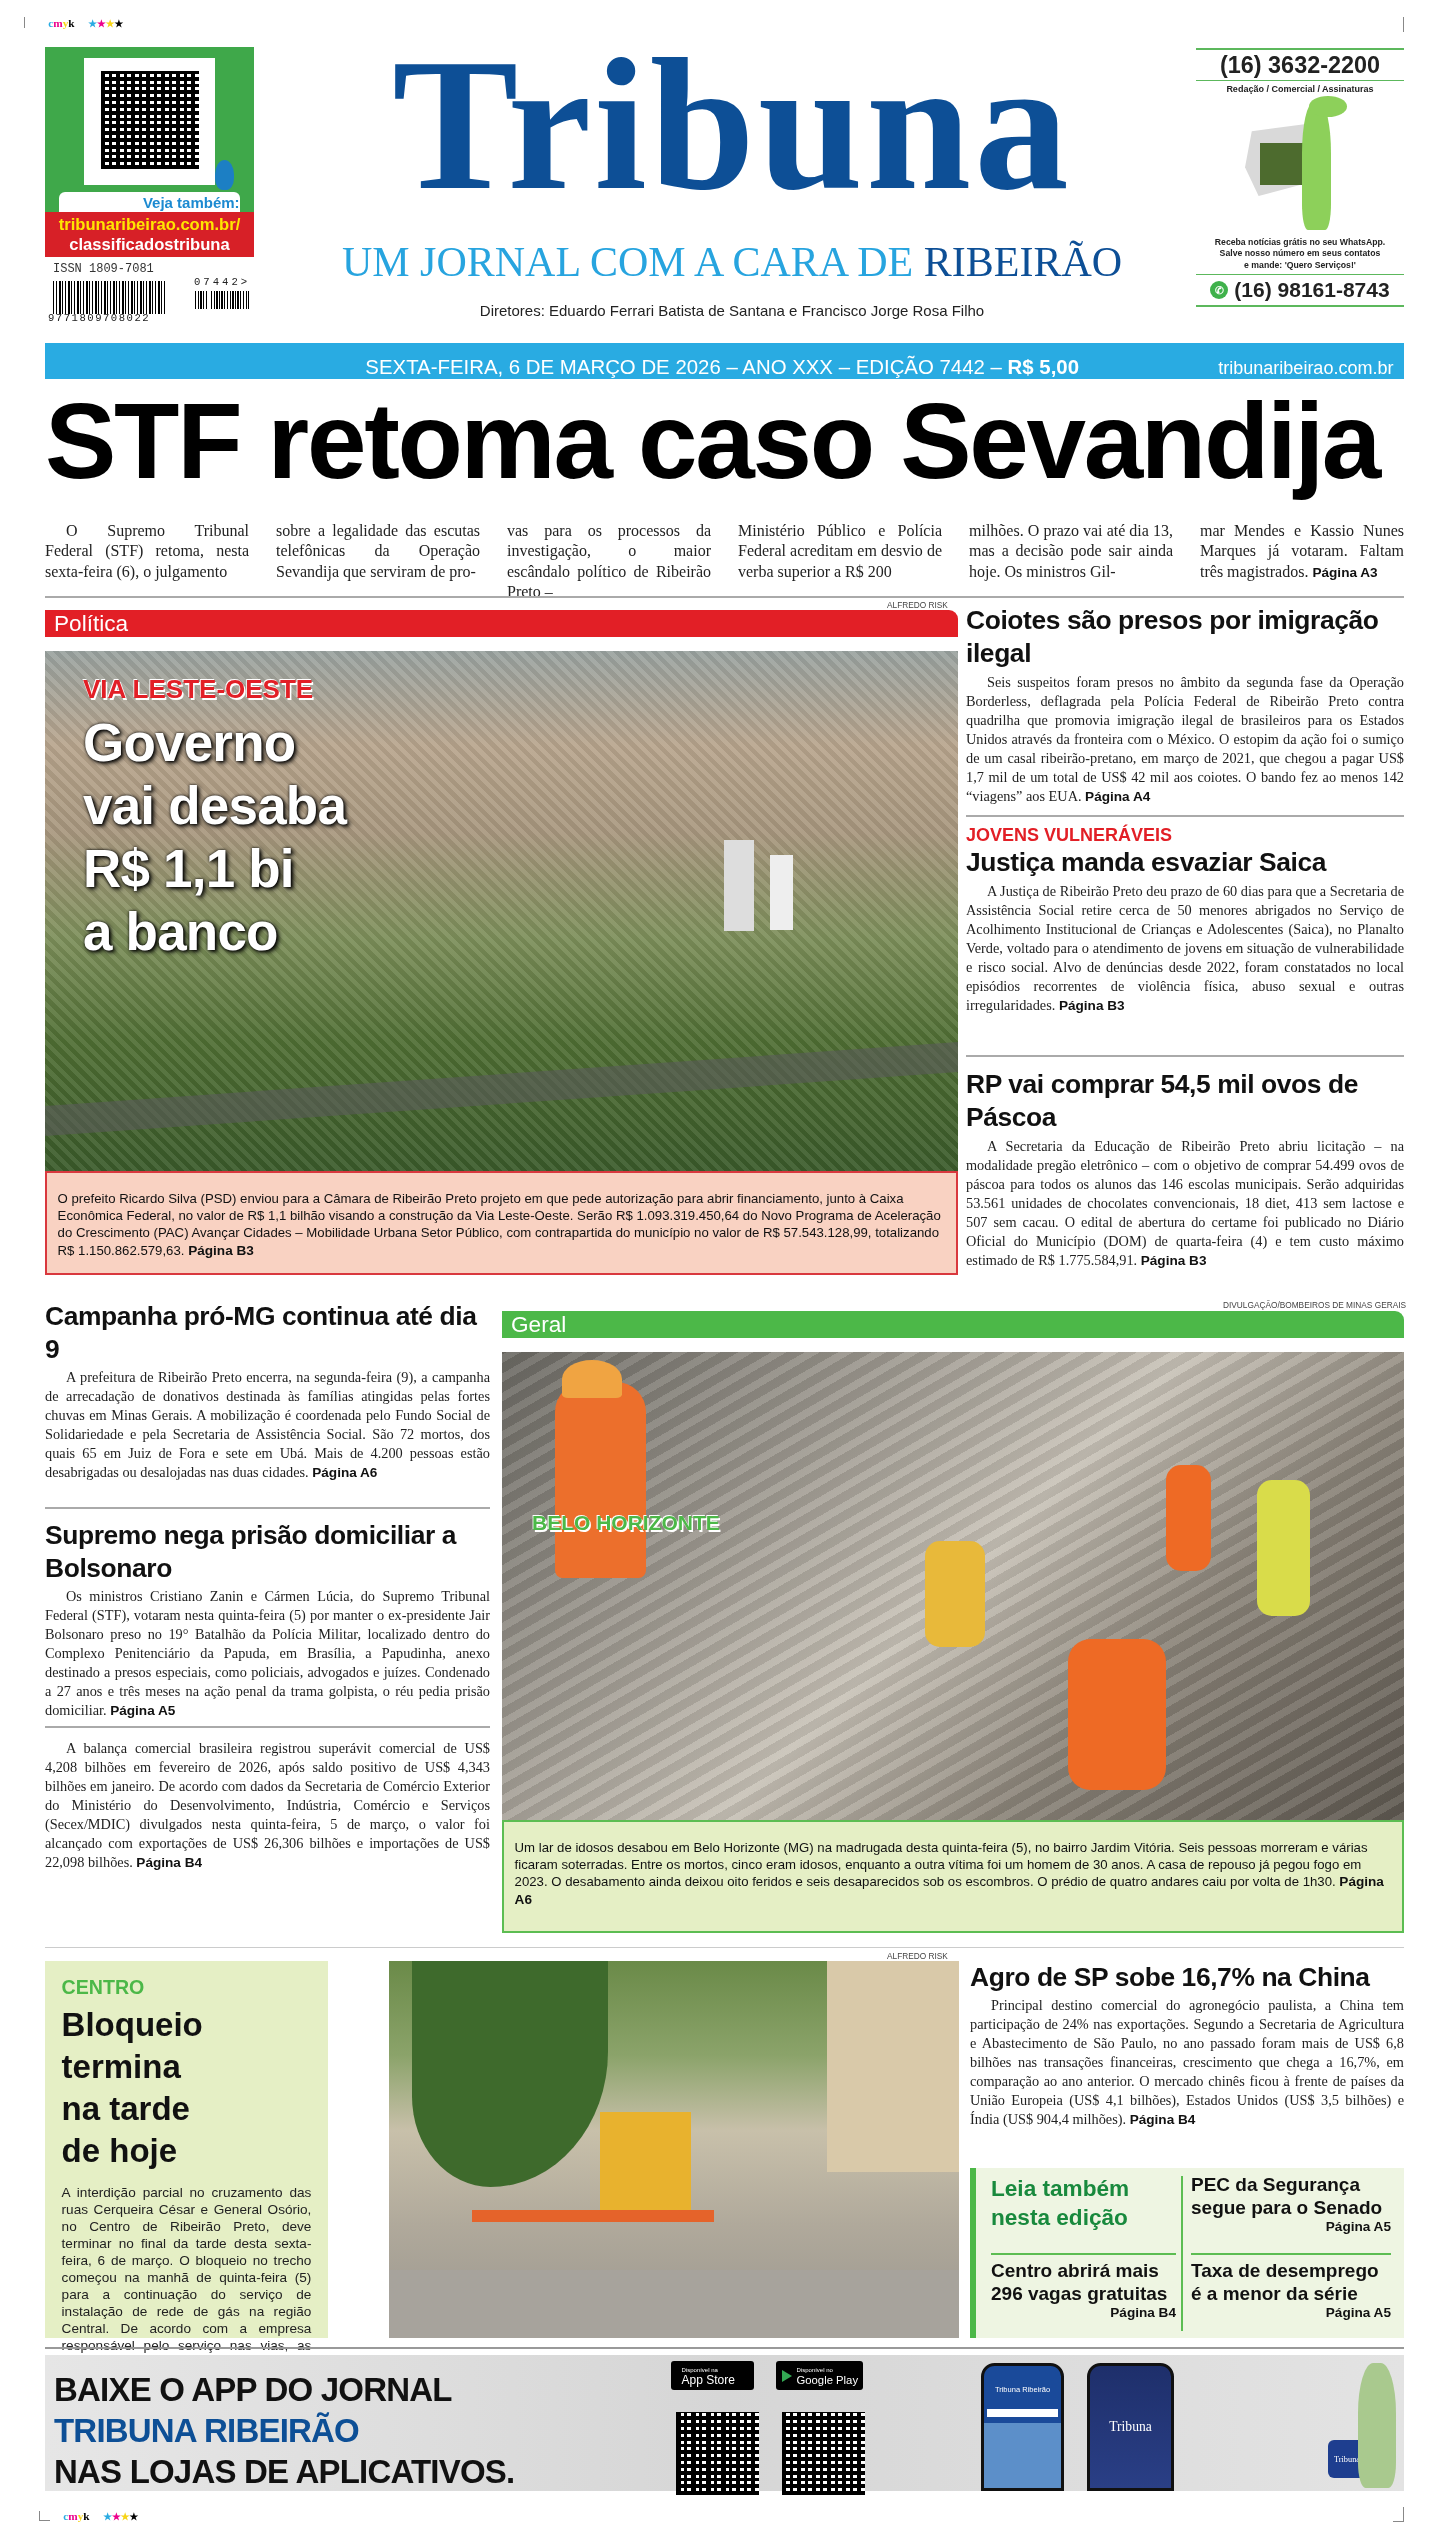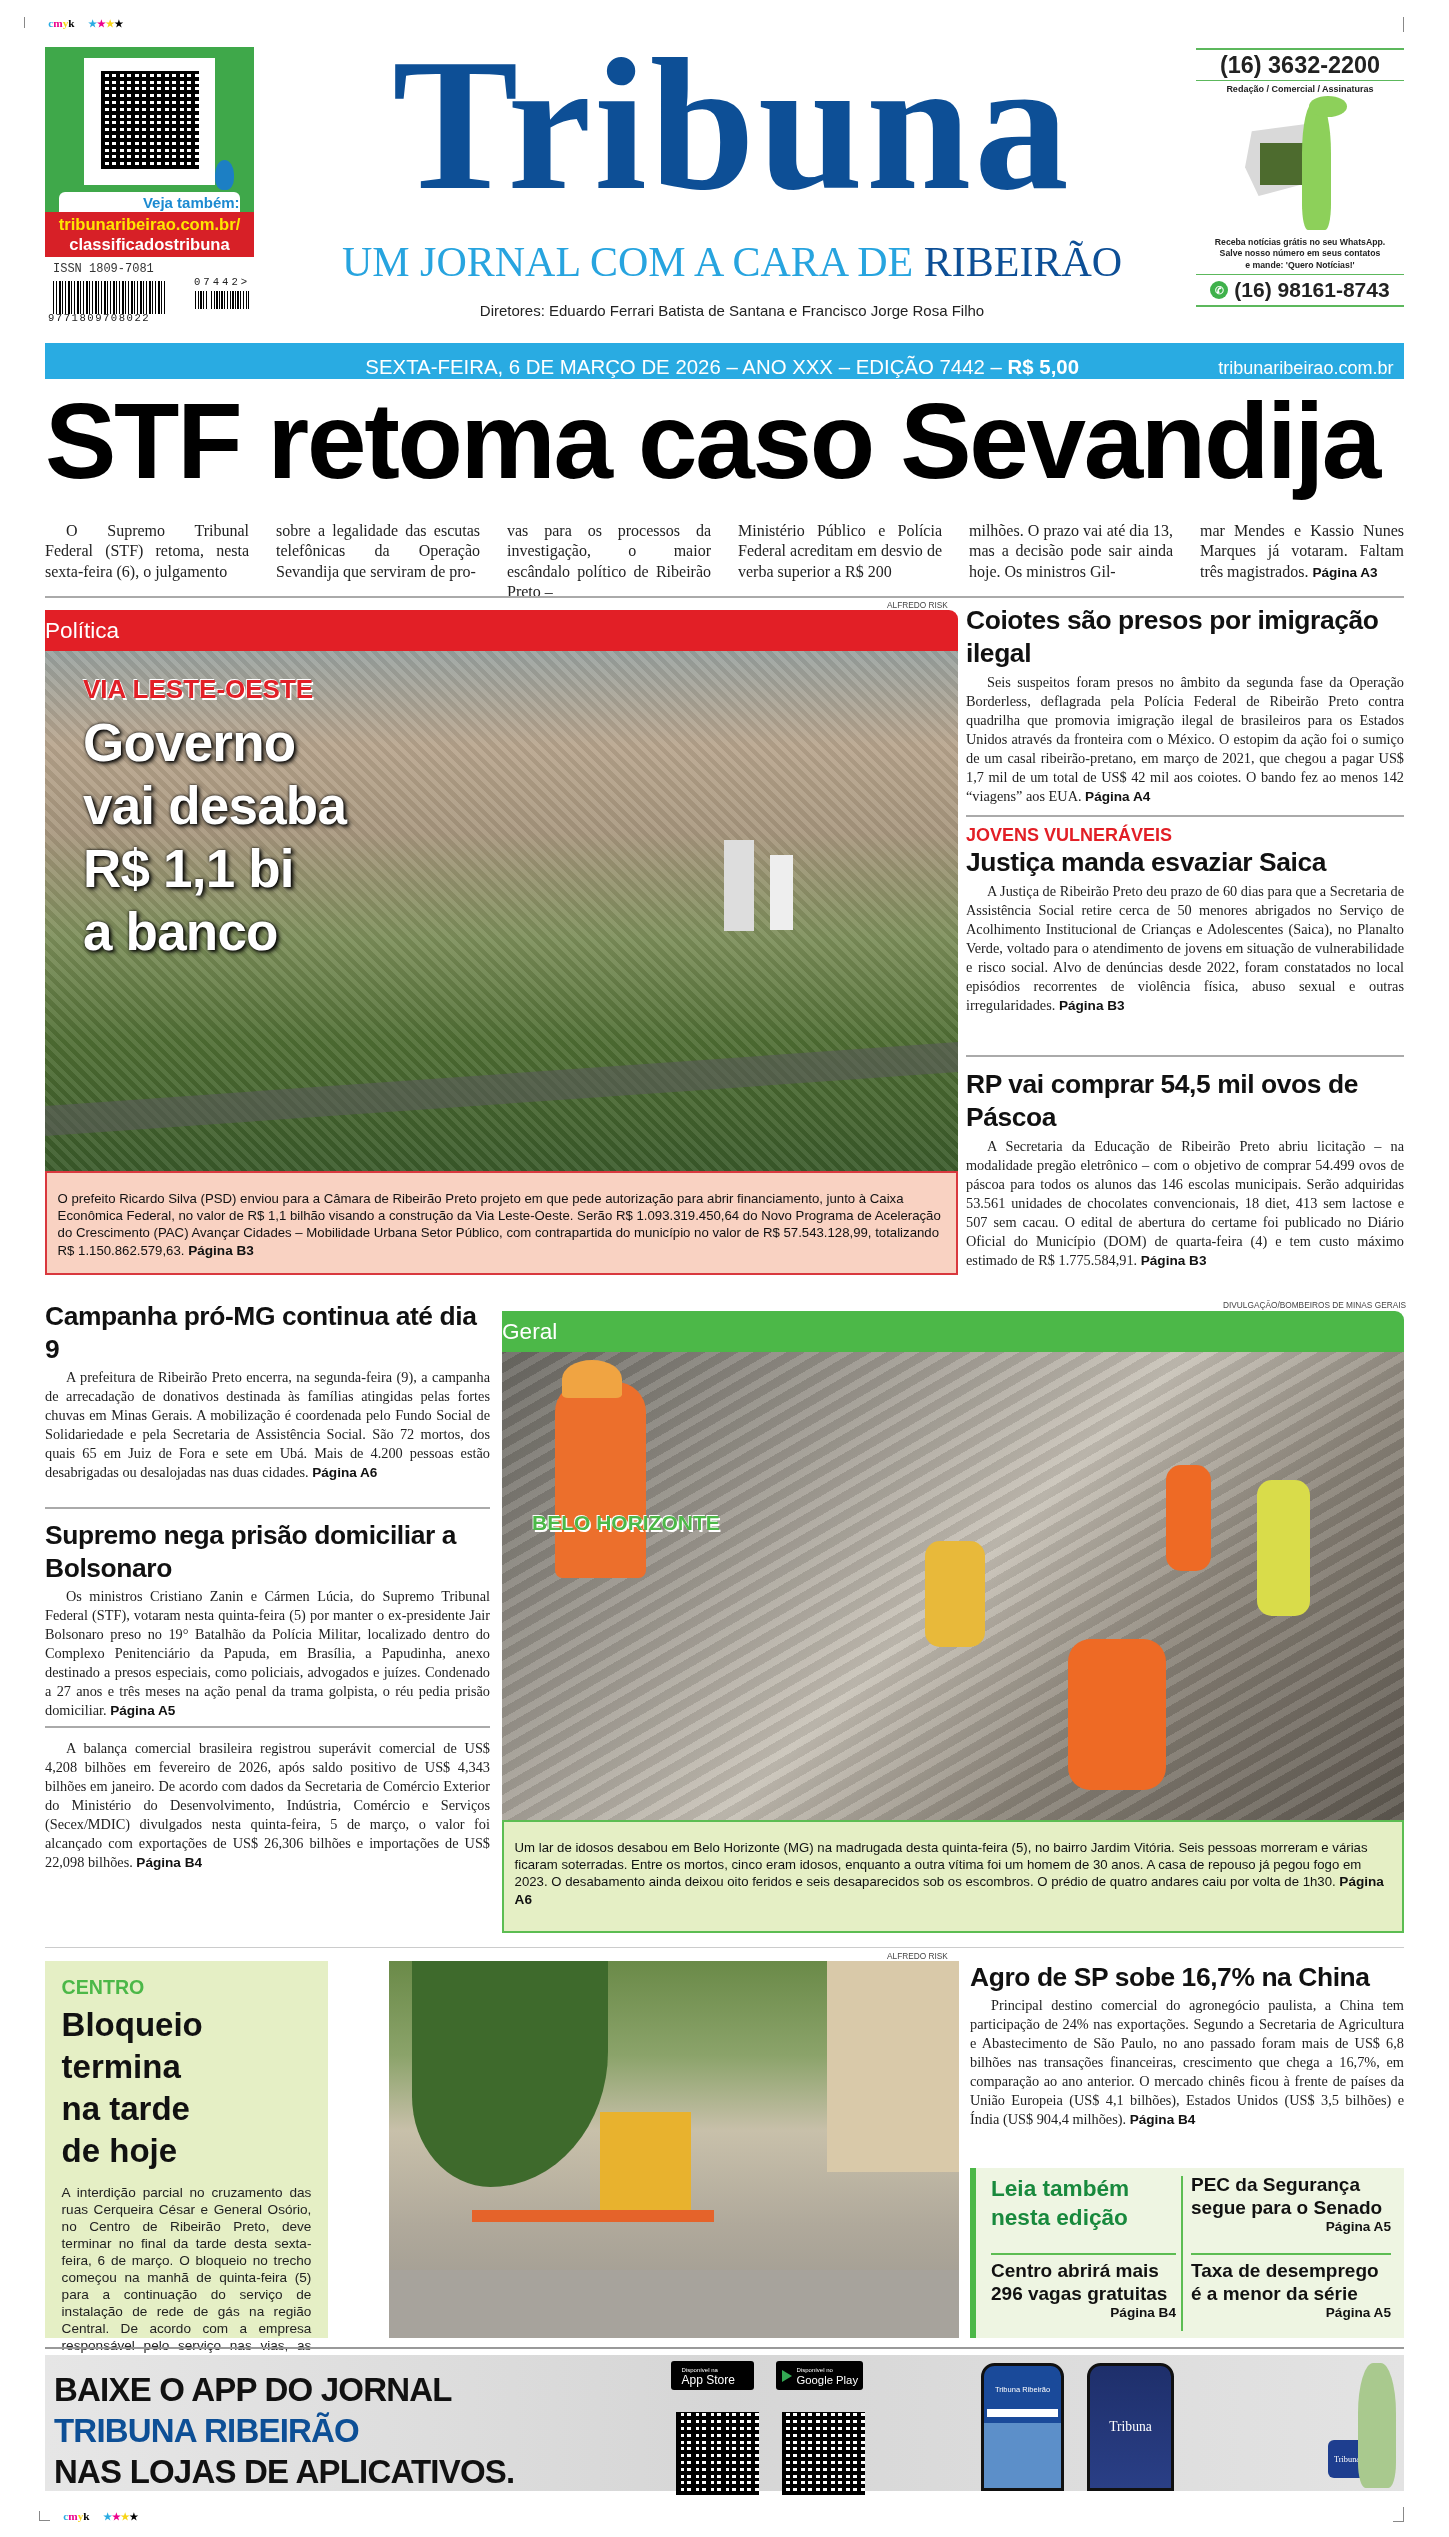--- a/index.html
+++ b/index.html
@@ -20,21 +20,21 @@
 #tagline{left:294px;top:240px;width:876px;text-align:center;font-family:"Liberation Serif",serif;color:#27a4df;font-size:42px;line-height:45px}
 #tagline b{color:#0d4f96;font-weight:normal}
 #directors{left:294px;top:302px;width:876px;text-align:center;font-family:"Liberation Sans",sans-serif;font-size:15px;color:#222}
 #contact{left:1196px;top:48px;width:208px}
 .greenline{height:1.5px;background:#5cb85c}
 #datebar{left:45px;top:343px;width:1359px;height:36px;background:#29abe2;color:#fff;font-family:"Liberation Sans",sans-serif;font-size:20.4px;display:flex;align-items:flex-end}
 #headline{left:45px;top:385px;width:1359px;font-family:"Liberation Sans",sans-serif;font-weight:bold;font-size:107px;line-height:113px;letter-spacing:-2.3px;color:#000;white-space:nowrap}
 .lead-col{position:absolute;top:521px;width:204px;font-size:16px;line-height:20.4px;text-align:justify;font-family:"Liberation Serif",serif;color:#222}
 .rule{position:absolute;height:1.5px;background:#aaa}
 .credit{font-family:"Liberation Sans",sans-serif;font-size:8.3px;color:#444;text-transform:uppercase}
-.sec-bar{position:absolute;height:41px;border-radius:0 9px 0 0;color:#fff;font-family:"Liberation Sans",sans-serif;font-size:22.6px;display:flex;align-items:center}
+.sec-bar{position:absolute;height:27px;border-radius:0 9px 0 0;color:#fff;font-family:"Liberation Sans",sans-serif;font-size:22.6px;padding-left:9px;display:flex;align-items:center}
 .photo{position:absolute;overflow:hidden}
 .h-story{font-family:"Liberation Sans",sans-serif;font-weight:bold;font-size:26.4px;line-height:33px;color:#111;letter-spacing:-0.4px}
 .body-txt{font-family:"Liberation Serif",serif;font-size:14.3px;line-height:19px;text-align:justify;color:#222}
 .body-txt .ind{display:inline-block;width:21px}
 .pg{font-family:"Liberation Sans",sans-serif;font-weight:bold;color:#111;font-size:13.6px}
 .kicker{font-family:Liberation Sans, sans-serif;font-weight:bold;color:#e21f26;font-size:18px}
 .capbox{position:absolute;font-family:"Liberation Sans",sans-serif;font-size:13.2px;line-height:17.4px;color:#111;padding:16.6px 10.6px}
 .photo-title{font-family:"Liberation Sans",sans-serif;font-weight:bold;color:#fff;text-shadow:2.3px 2.3px 4.5px #000,0 0 3px #000;letter-spacing:-0.8px}
 </style>
 </head>
@@ -75,21 +75,21 @@
   <div class="cond" style="text-align:center;font-weight:bold;font-size:9px;margin-top:3px">Redação / Comercial / Assinaturas</div>
   <div style="position:relative;height:143px">
     <div class="abs" style="left:49px;top:30px;width:68px;height:72px;background:#d9d9d9;clip-path:polygon(10% 10%,90% 0,100% 80%,20% 100%,0 60%)"></div>
     <div class="abs" style="left:64px;top:49px;width:45px;height:42px;background:#4d6b2e"></div>
     <div class="abs" style="left:106px;top:7.5px;width:29px;height:128px;background:#8dd05a;border-radius:40% 40% 20% 20%"></div>
     <div class="abs" style="left:113px;top:1.5px;width:38px;height:21px;background:#8dd05a;border-radius:50%"></div>
   </div>
   <div class="cond" style="text-align:center;font-weight:bold;font-size:8.7px;line-height:11.3px">
     <div>Receba notícias grátis no seu WhatsApp.</div>
     <div>Salve nosso número em seus contatos</div>
-    <div>e mande: 'Quero Notícias!'</div>
+    <div>e mande: 'Quero Serviços!'</div>
   </div>
   <div class="greenline" style="margin-top:3px"></div>
   <div class="cond" style="display:flex;align-items:center;justify-content:center;gap:6px;font-weight:bold;font-size:21px;line-height:30px">
     <span style="display:inline-block;width:18px;height:18px;border-radius:50%;background:#3fb14b;color:#fff;font-size:10.6px;line-height:18px;text-align:center">✆</span>
     <span>(16) 98161-8743</span>
   </div>
   <div class="greenline"></div>
 </div>
 
 <div class="abs" id="datebar">

